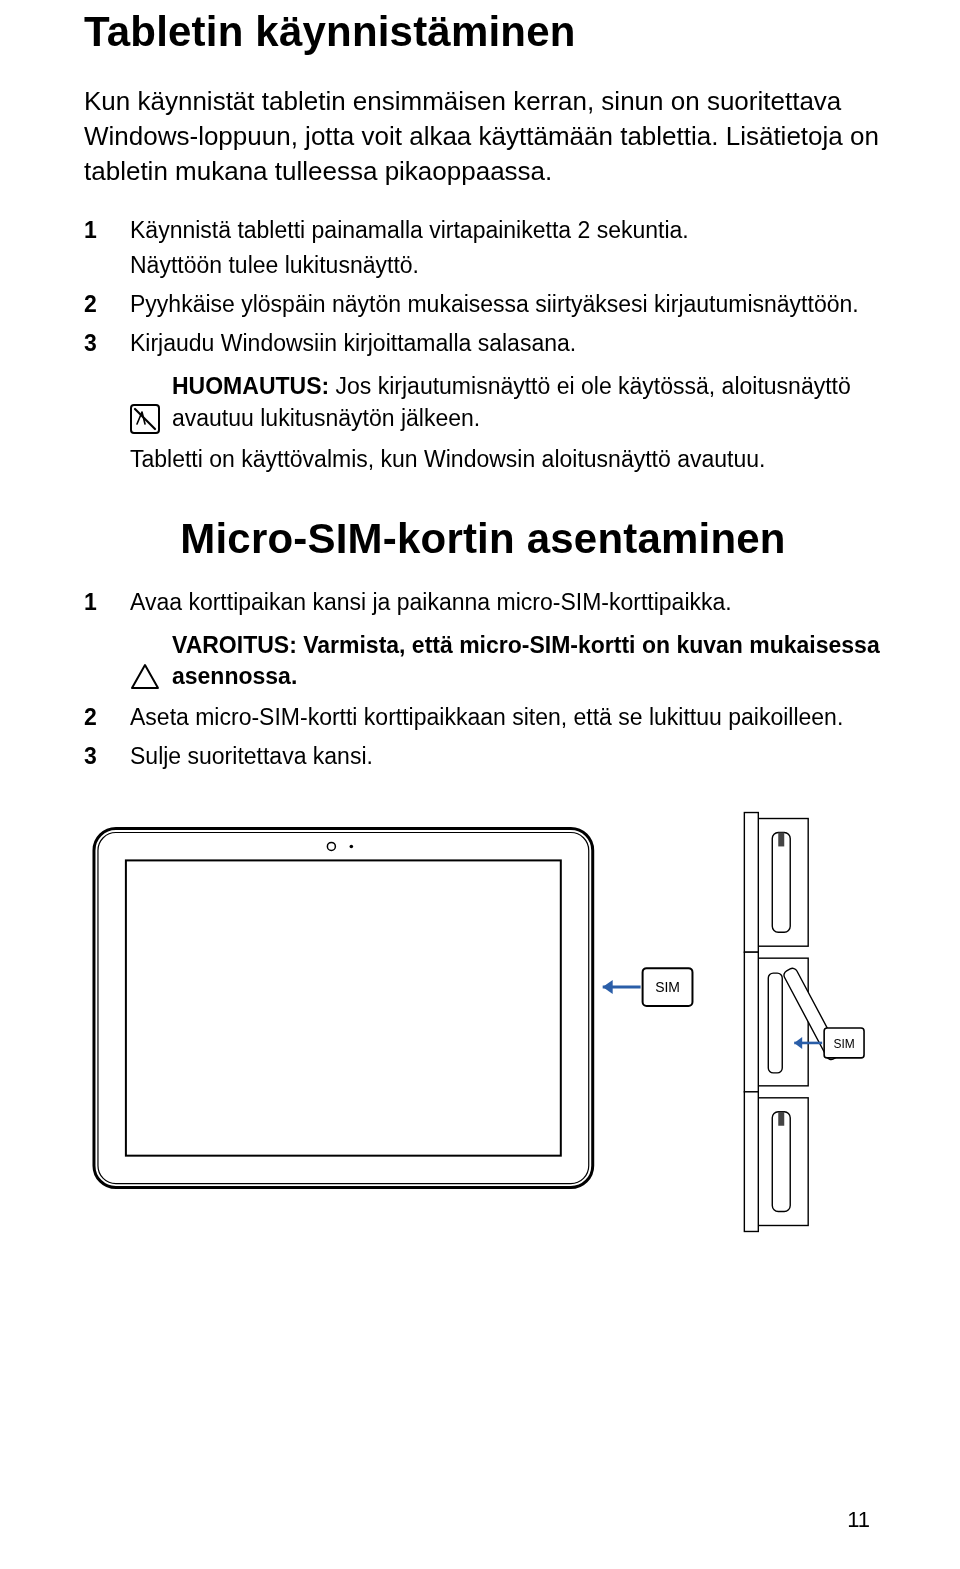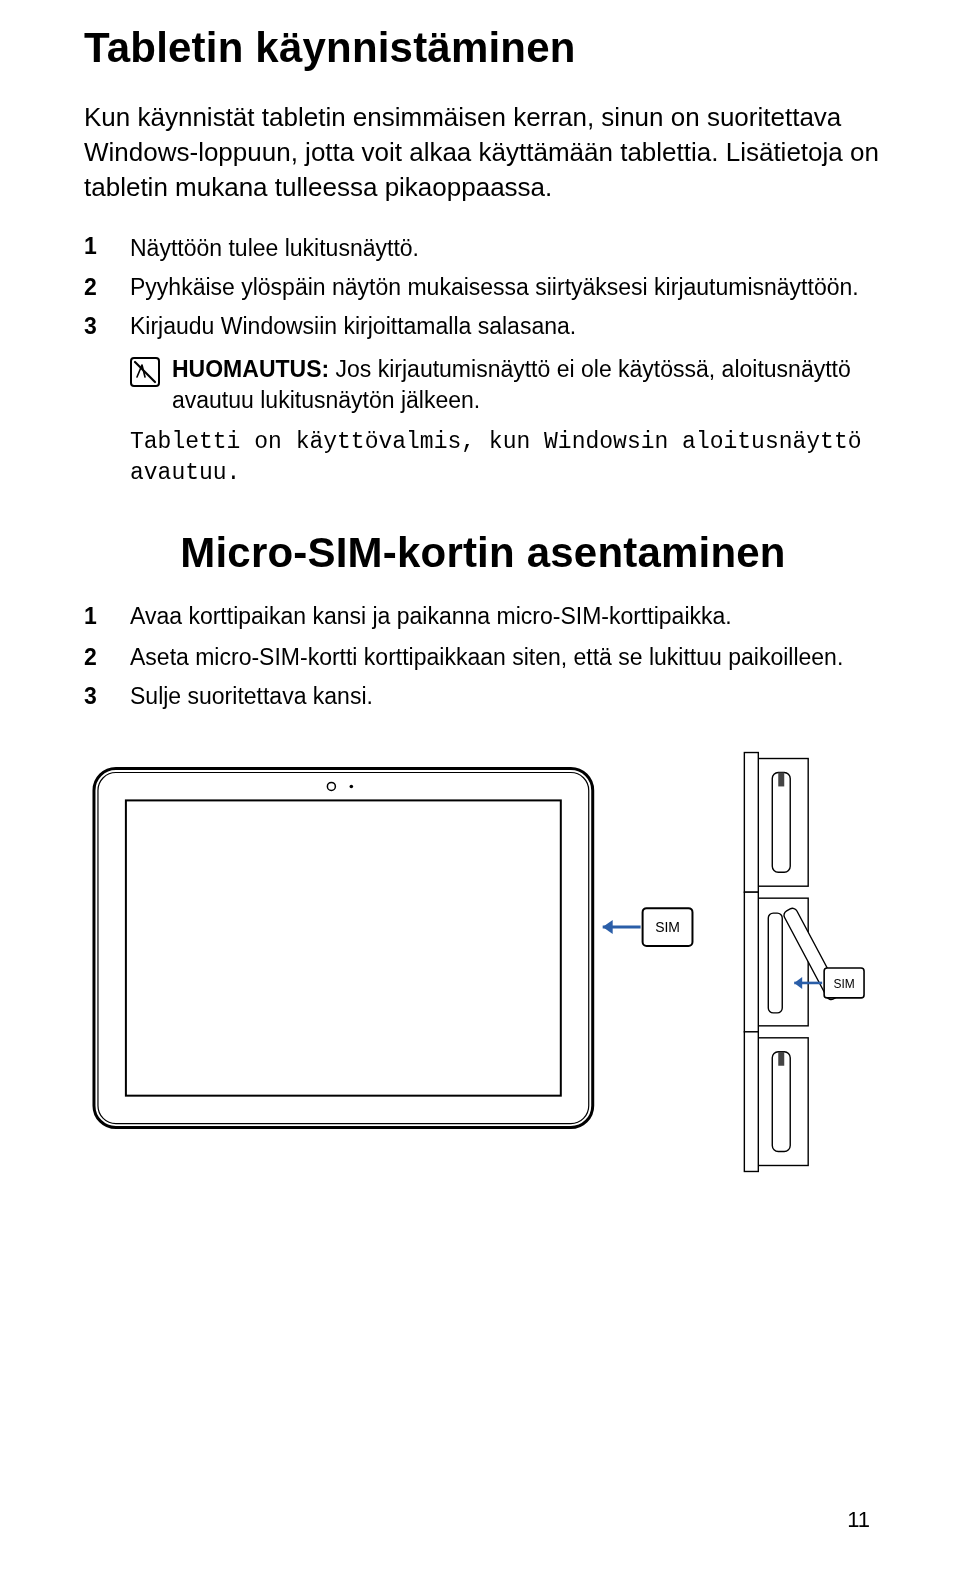--- a/index.html
+++ b/index.html
@@ -14,21 +14,21 @@
     width: 960px;
     min-height: 1569px;
     position: relative;
     box-sizing: border-box;
     padding: 0 78px 0 84px;
   }
   h1.heading-a {
     font-size: 42px;
     font-weight: 700;
     margin: 0 0 28px 0;
-    padding-top: 24px;
+    padding-top: 8px;
     letter-spacing: 0.2px;
   }
   h1.heading-b {
     font-size: 42px;
     font-weight: 700;
     margin: 40px 0 24px 0;
     letter-spacing: 0.2px;
     text-align: center;
   }
   p.intro {
@@ -53,41 +53,40 @@
   }
   .step-body {
     flex: 1;
     font-size: 23px;
     line-height: 1.35;
   }
   .step-body p { margin: 0 0 4px 0; }
   .step-body p.sub { margin-top: 2px; }
   .callout {
     display: flex;
-    align-items: flex-start;
+    align-items: flex-end;
     margin: 8px 0 10px 46px;
   }
   .callout-icon {
     width: 30px;
     height: 30px;
     flex: none;
     margin-right: 12px;
     margin-top: 3px;
   }
   .callout-text {
     flex: 1;
     font-size: 23px;
     line-height: 1.35;
   }
   .callout-text .bold { font-weight: 700; }
   .after-callout {
     margin: 6px 0 0 46px;
     font-size: 23px;
     line-height: 1.35;
-    font-family: Liberation Mono, monospace;
   }
   .figure-area {
     margin-top: 22px;
     display: flex;
     justify-content: flex-start;
   }
   .page-number {
     position: absolute;
     right: 90px;
     bottom: 36px;
@@ -100,20 +99,21 @@
 <div class="page">
 
   <h1 class="heading-a">Tabletin käynnistäminen</h1>
 
   <p class="intro">Kun käynnistät tabletin ensimmäisen kerran, sinun on suoritettava Windows-loppuun, jotta voit alkaa käyttämään tablettia. Lisätietoja on tabletin mukana tulleessa pikaoppaassa.</p>
 
   <div class="steps">
     <div class="step-row">
       <div class="step-num">1</div>
       <div class="step-body">
+        <p>Käynnistä tabletti painamalla virtapainiketta 2 sekuntia.</p>
         <p class="sub">Näyttöön tulee lukitusnäyttö.</p>
       </div>
     </div>
     <div class="step-row">
       <div class="step-num">2</div>
       <div class="step-body">
         <p>Pyyhkäise ylöspäin näytön mukaisessa siirtyäksesi kirjautumisnäyttöön.</p>
       </div>
     </div>
     <div class="step-row">
@@ -143,20 +143,30 @@
 
   <div class="steps">
     <div class="step-row">
       <div class="step-num">1</div>
       <div class="step-body">
         <p>Avaa korttipaikan kansi ja paikanna micro-SIM-korttipaikka.</p>
       </div>
     </div>
   </div>
 
+  <div class="callout">
+    <span class="callout-icon">
+      <svg viewBox="0 0 30 30" width="30" height="30">
+        <path d="M15 3 L28 26 L2 26 Z" fill="#fff" stroke="#000" stroke-width="2" stroke-linejoin="round"></path>
+      </svg>
+    </span>
+    <div class="callout-text">
+      <span class="bold">VAROITUS:</span><span class="bold"> Varmista, että micro-SIM-kortti on kuvan mukaisessa asennossa.</span>
+    </div>
+  </div>
 
   <div class="steps">
     <div class="step-row">
       <div class="step-num">2</div>
       <div class="step-body">
         <p>Aseta micro-SIM-kortti korttipaikkaan siten, että se lukittuu paikoilleen.</p>
       </div>
     </div>
     <div class="step-row">
       <div class="step-num">3</div>

